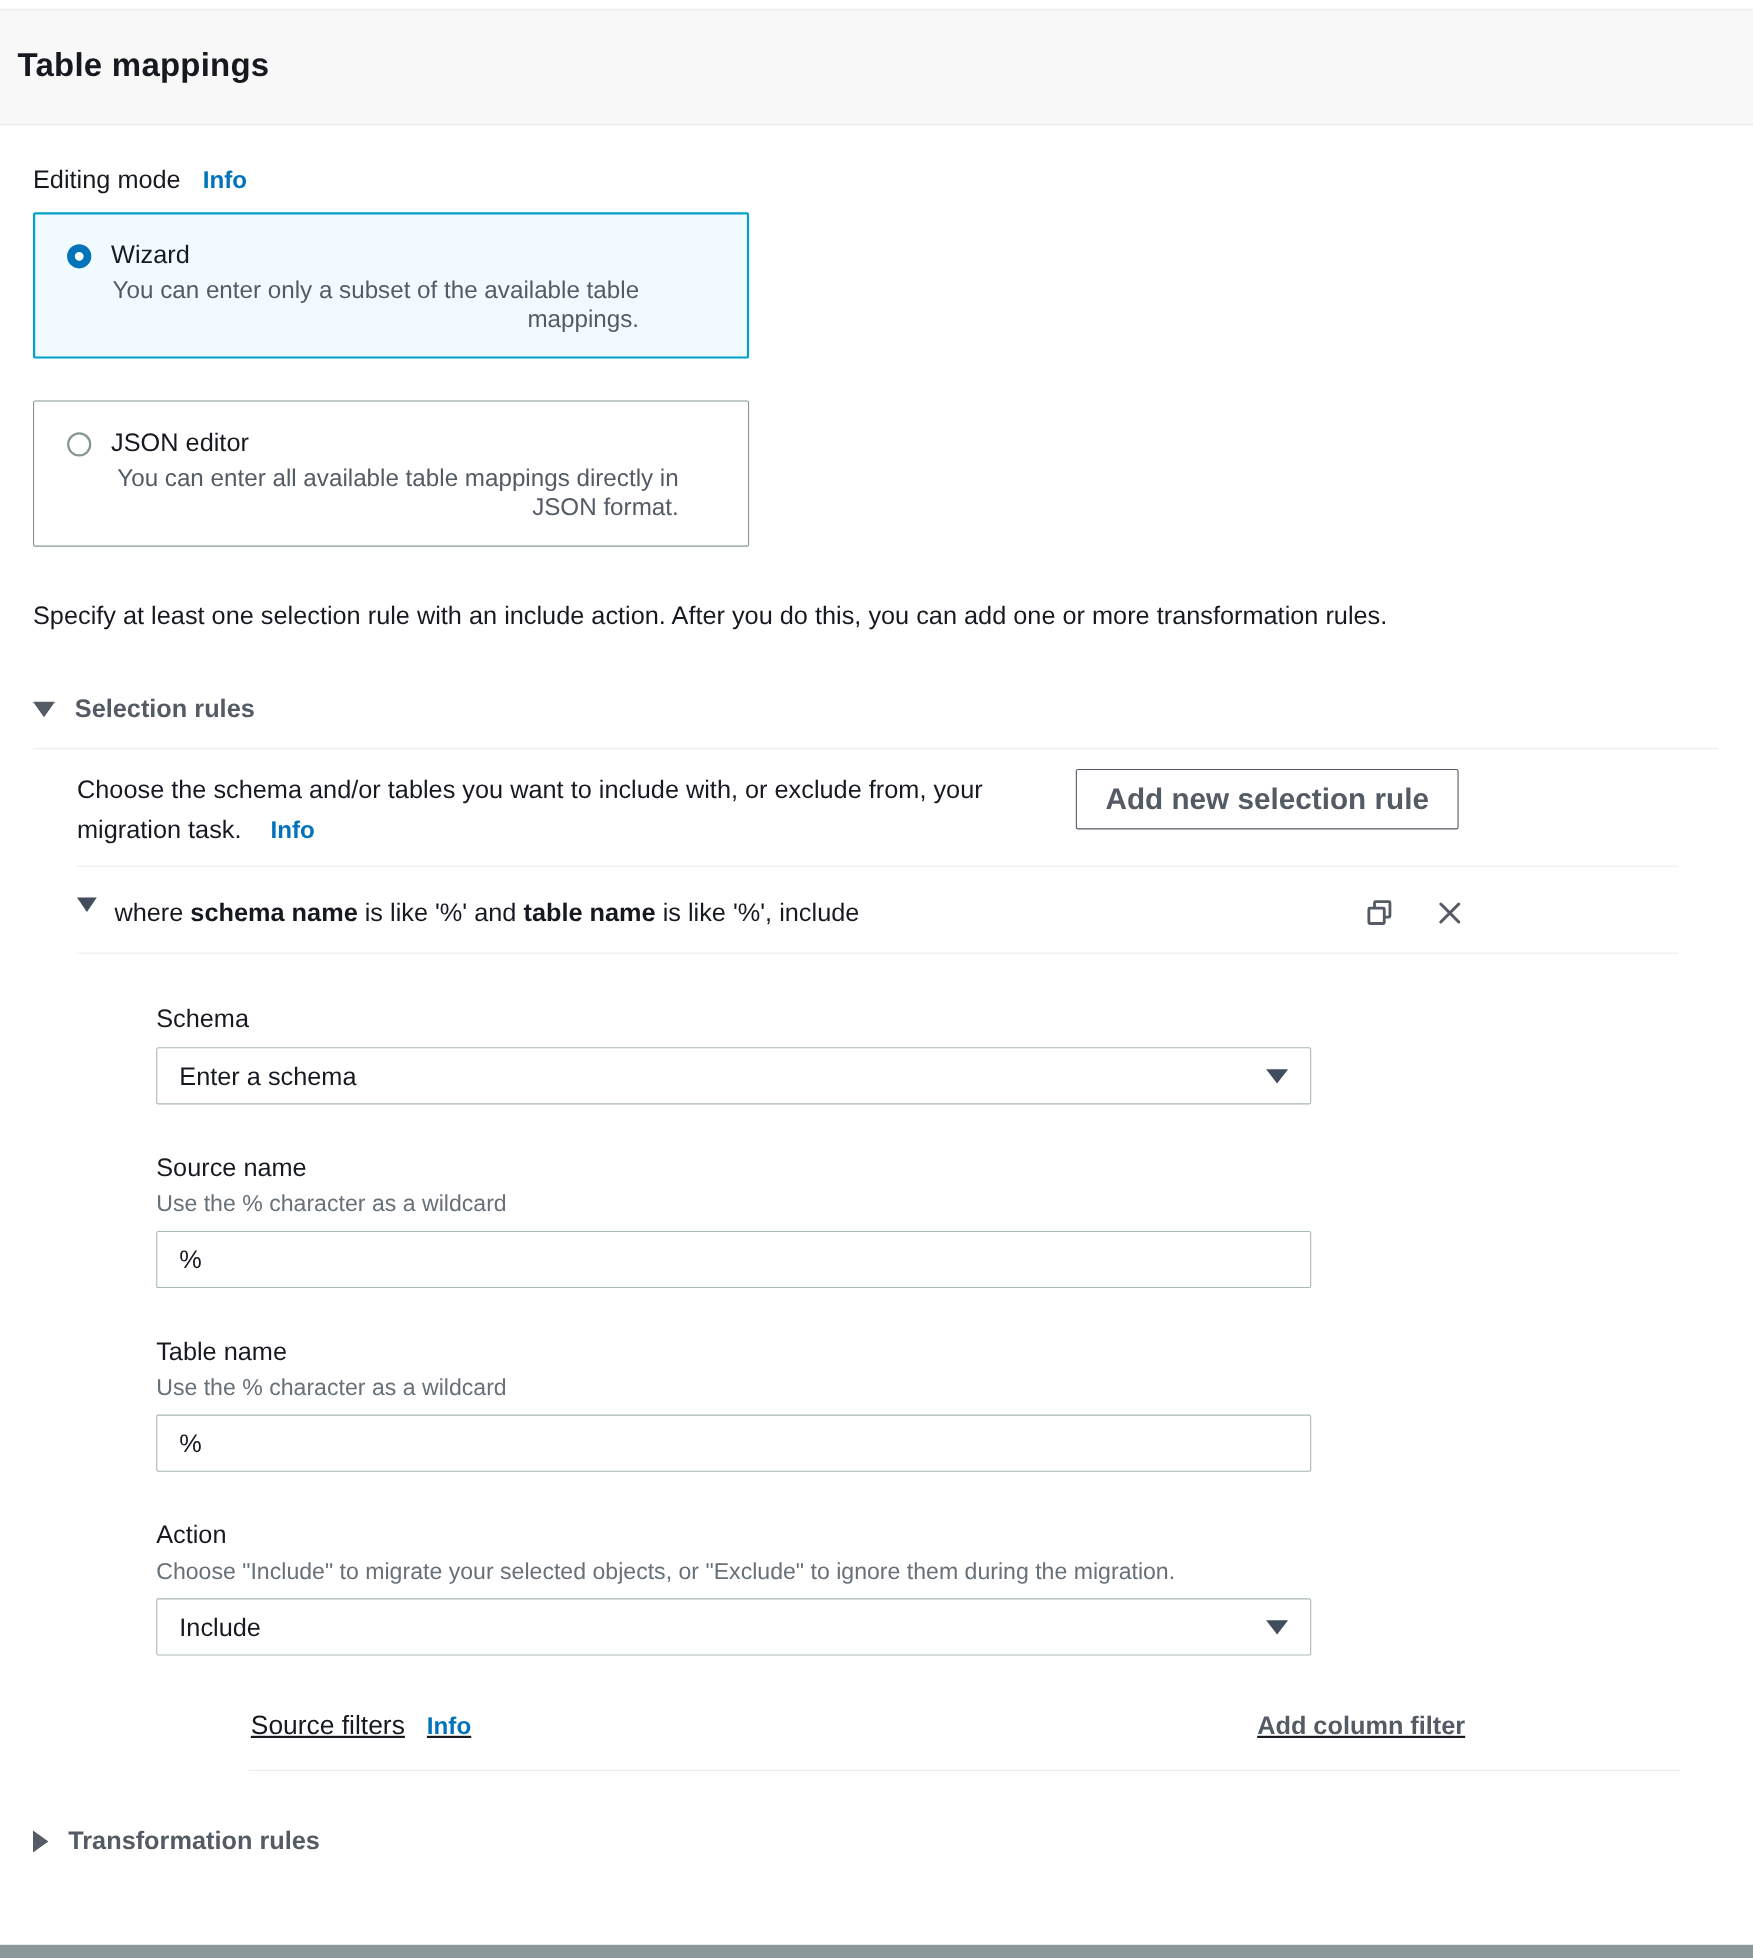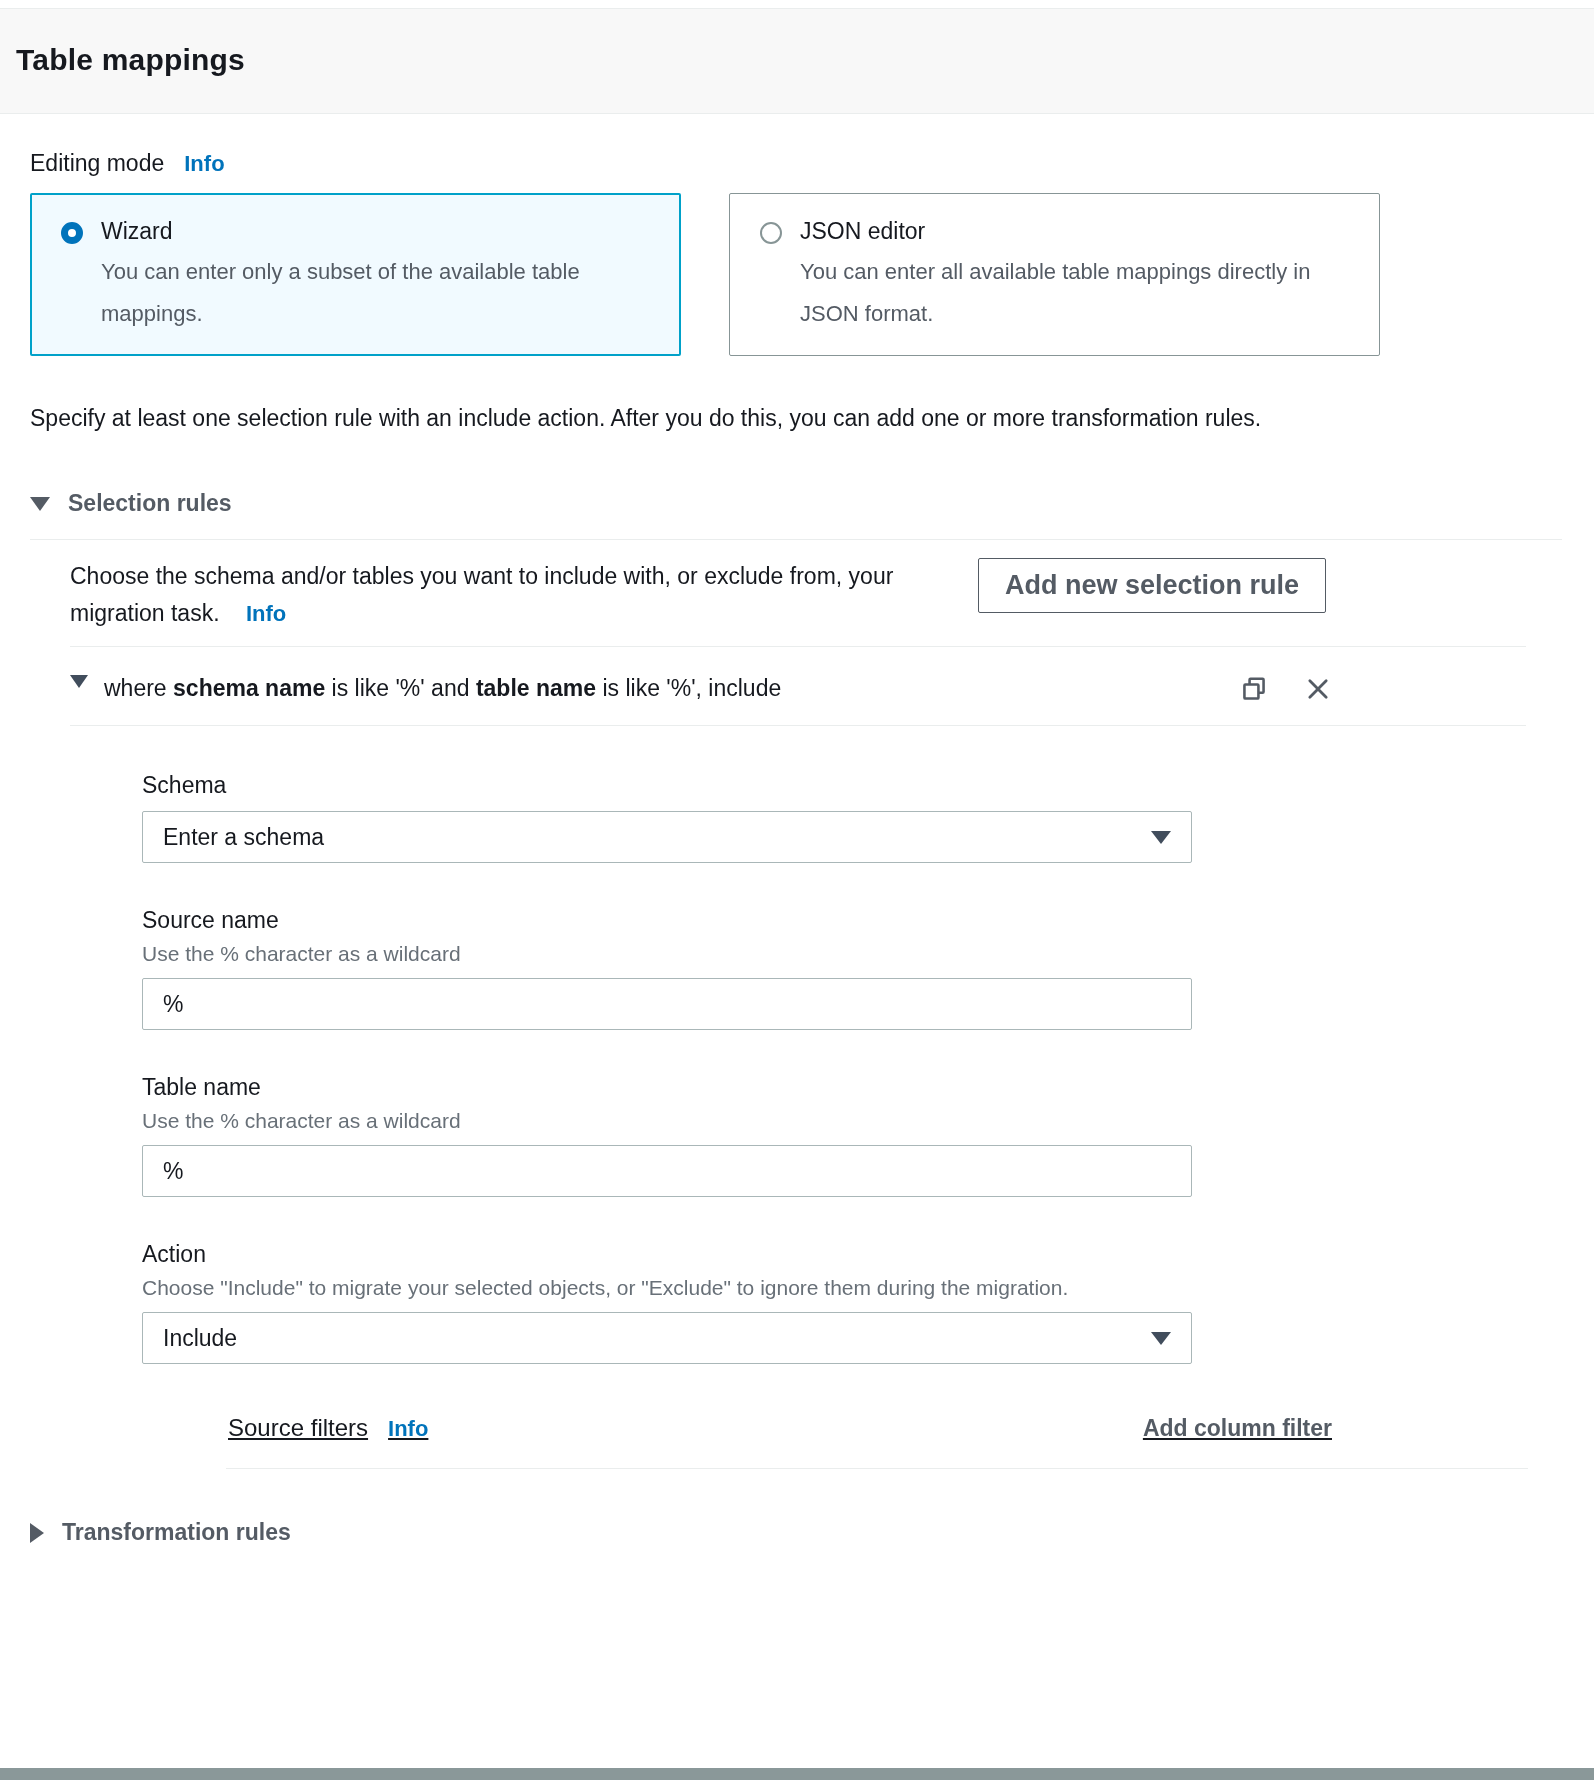--- a/index.html
+++ b/index.html
@@ -28,33 +28,33 @@
     border-top:1px solid var(--c-divider);
     border-bottom:1px solid var(--c-divider);
     padding:34px 32px 36px 16px;
   }
   .panel-header h1{font-size:30px;font-weight:bold;color:var(--c-text);letter-spacing:.2px;}
   .content{padding:0 30px;flex:0 0 auto;}
   .label-row{margin-top:36px;display:flex;align-items:baseline;}
   .label-lg{font-size:23px;color:var(--c-text);}
   .info-link{color:var(--c-link);font-weight:bold;font-size:22px;text-decoration:none;margin-left:20px;cursor:pointer;}
   
-  .tiles{display:flex;gap:48px;margin-top:16px;}
+  .tiles{display:flex;gap:38px;margin-top:16px;flex-direction:column;}
   .tile{
     width:651px;min-height:133px;
     border:1px solid #879596;border-radius:2px;
     background:#fff;padding:24px 20px 20px 30px;
     display:flex;align-items:flex-start;cursor:pointer;
   }
   .tile.selected{border:2px solid var(--c-sel-border);background:var(--c-sel-bg);padding:23px 19px 19px 29px;}
   .radio{width:22px;height:22px;border-radius:50%;flex:0 0 auto;margin-top:4px;background:#fff;border:2px solid #879596;}
   .radio.checked{border:7px solid var(--c-link);}
   .tile-body{margin-left:18px;}
   .tile-title{font-size:23px;color:var(--c-text);}
-  .tile-desc{font-size:22px;color:var(--c-secondary);line-height:42px;margin-top:6px;max-width:500px;}
+  .tile-desc{font-size:22px;color:var(--c-secondary);line-height:26px;margin-top:6px;max-width:500px;text-align:right;}
   .intro{margin-top:42px;font-size:23px;line-height:40px;max-width:1335px;color:var(--c-text);}
   
   .section-header{display:flex;align-items:center;margin-top:52px;cursor:pointer;}
   .caret-down{width:0;height:0;border-left:10px solid transparent;border-right:10px solid transparent;border-top:14px solid var(--c-secondary);}
   .caret-right{width:0;height:0;border-top:10px solid transparent;border-bottom:10px solid transparent;border-left:14px solid var(--c-secondary);}
   .section-title{font-size:23px;font-weight:bold;color:var(--c-secondary);margin-left:18px;}
   .divider{border:none;border-top:1px solid var(--c-divider);}
   .divider.full{margin-top:22px;width:1532px;}
   .rules-body{margin-left:40px;}
   .desc-row{display:flex;align-items:flex-start;width:1256px;margin-top:18px;}

